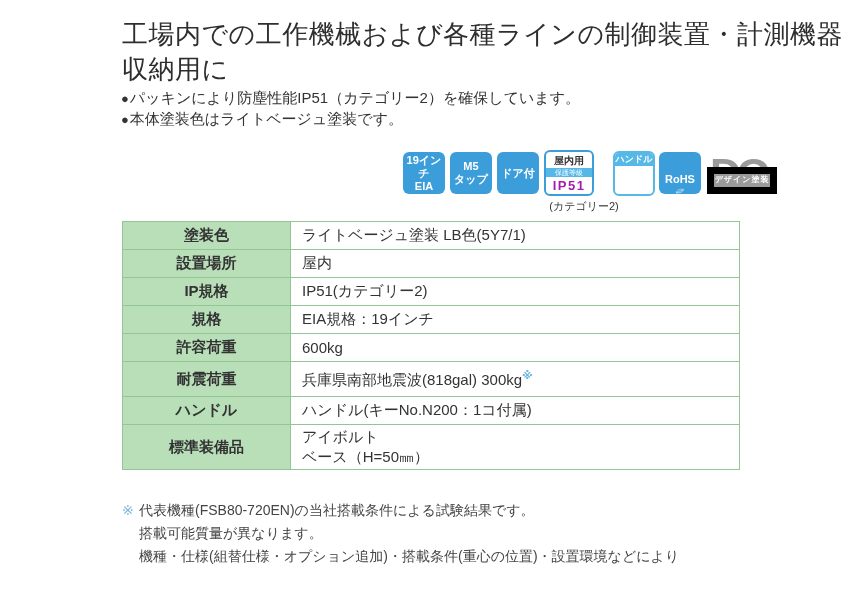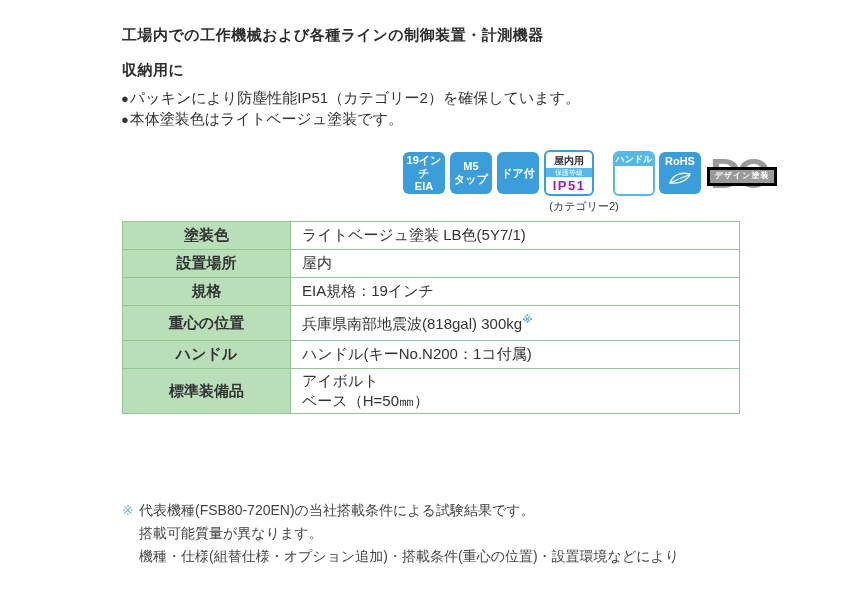--- a/index.html
+++ b/index.html
@@ -1,20 +1,20 @@
 <!DOCTYPE html>
 <html><head>
 <meta charset="utf-8">
 <style>
   html,body{margin:0;padding:0;background:#fff;}
   .canvas{position:relative;width:863px;height:590px;background:#ffffff;overflow:hidden;
           font-family:"Liberation Sans","DejaVu Sans",sans-serif;color:#333;}
 
   
-  .title{position:absolute;left:122px;top:17px;margin:0;font-size:15px;font-weight:bold;
+  .title{position:absolute;left:122px;top:17px;margin:0;font-size:26px;font-weight:normal;
          line-height:35px;color:#2e2e2e;white-space:pre-line;letter-spacing:0.5px;}
   .bullets{position:absolute;left:121px;top:88px;font-size:15px;line-height:20px;color:#333;}
   .bullet{display:flex;align-items:baseline;}
   .bullet .marker{margin-right:1px;font-size:13px;}
 
   
   .badges{position:absolute;left:403px;top:150px;display:flex;align-items:center;}
   .badge{box-sizing:border-box;flex:none;}
   .badge.blue{width:42px;height:42px;margin-right:5px;background:#3b9dd9;border-radius:6px;
               color:#fff;display:flex;flex-direction:column;justify-content:center;align-items:center;
@@ -24,27 +24,27 @@
         overflow:hidden;display:flex;flex-direction:column;text-align:center;}
   .ip-l1{font-size:10px;font-weight:bold;color:#333;line-height:14px;padding-top:2px;}
   .ip-l2{font-size:7px;color:#fff;background:#56b8e6;line-height:9px;}
   .ip-l3{font-size:13px;font-weight:bold;color:#a21caf;letter-spacing:1.5px;line-height:17px;}
   .ip-caption{position:absolute;top:49px;left:50%;transform:translateX(-50%);
               white-space:nowrap;font-size:11px;color:#333;margin-left:15px;}
   .handle{width:42px;height:45px;background:#fff;border:2px solid #56b8e6;border-radius:6px;
           overflow:hidden;color:#41a9de;font-weight:bold;text-align:center;margin-left:9px;margin-right:4px;}
   .h-band{background:#56b8e6;color:#fff;font-size:9px;line-height:13px;}
   .h-l2,.h-l3{font-size:10px;line-height:13px;margin-left:48px;}
-  .rohs{justify-content:flex-start !important;padding-top:3px;}
+  .rohs{justify-content:flex-start !important;padding-top:21px;}
   .rohs .leaf{margin-top:2px;}
   .logo{position:relative;width:64px;height:40px;margin-left:4px;margin-top:1px;overflow:visible;}
   .logo-letters{font-size:43px;line-height:38px;font-weight:bold;color:#9a9a9a;
                 letter-spacing:-4px;transform:scaleY(0.98);}
   .logo-band{position:absolute;left:-3px;right:-3px;top:13px;height:13px;background:#9a9a9a;
-             border:3px solid #000000;color:#fff;font-size:8px;line-height:12px;text-align:center;
+             border:7px solid #000000;color:#fff;font-size:8px;line-height:12px;text-align:center;
              letter-spacing:1px;font-weight:bold;}
 
   
   .spec{position:absolute;left:122px;top:221px;width:618px;border-collapse:collapse;
         font-size:15px;table-layout:fixed;}
   .spec th,.spec td{border:1px solid #94c594;}
   .spec th{background:#b9dfb9;width:167px;font-weight:bold;text-align:center;color:#333;
            padding:0;font-size:15px;}
   .spec td{padding:2px 11px;color:#333;text-align:left;}
   .spec tr{height:28px;}
@@ -126,25 +126,33 @@
     <tbody>
       <tr>
         <th>塗装色</th>
         <td><span>ライトベージュ塗装 LB色(5Y7/1)</span></td>
       </tr>
       <tr>
         <th>設置場所</th>
         <td><span>屋内</span></td>
       </tr>
       <tr>
+        <th>IP規格</th>
+        <td><span>IP51(カテゴリー2)</span></td>
+      </tr>
+      <tr>
         <th>規格</th>
         <td><span>EIA規格：19インチ</span></td>
       </tr>
+      <tr>
+        <th>許容荷重</th>
+        <td><span>600kg</span></td>
+      </tr>
       <tr class="tall">
-        <th>重心の位置</th>
+        <th>耐震荷重</th>
         <td><span>兵庫県南部地震波(818gal) 300kg</span><sup class="note-ref">※</sup></td>
       </tr>
       <tr>
         <th>ハンドル</th>
         <td><span>ハンドル(キーNo.N200：1コ付属)</span></td>
       </tr>
       <tr class="tall2">
         <th>標準装備品</th>
         <td>
             <span class="multi">アイボルト

